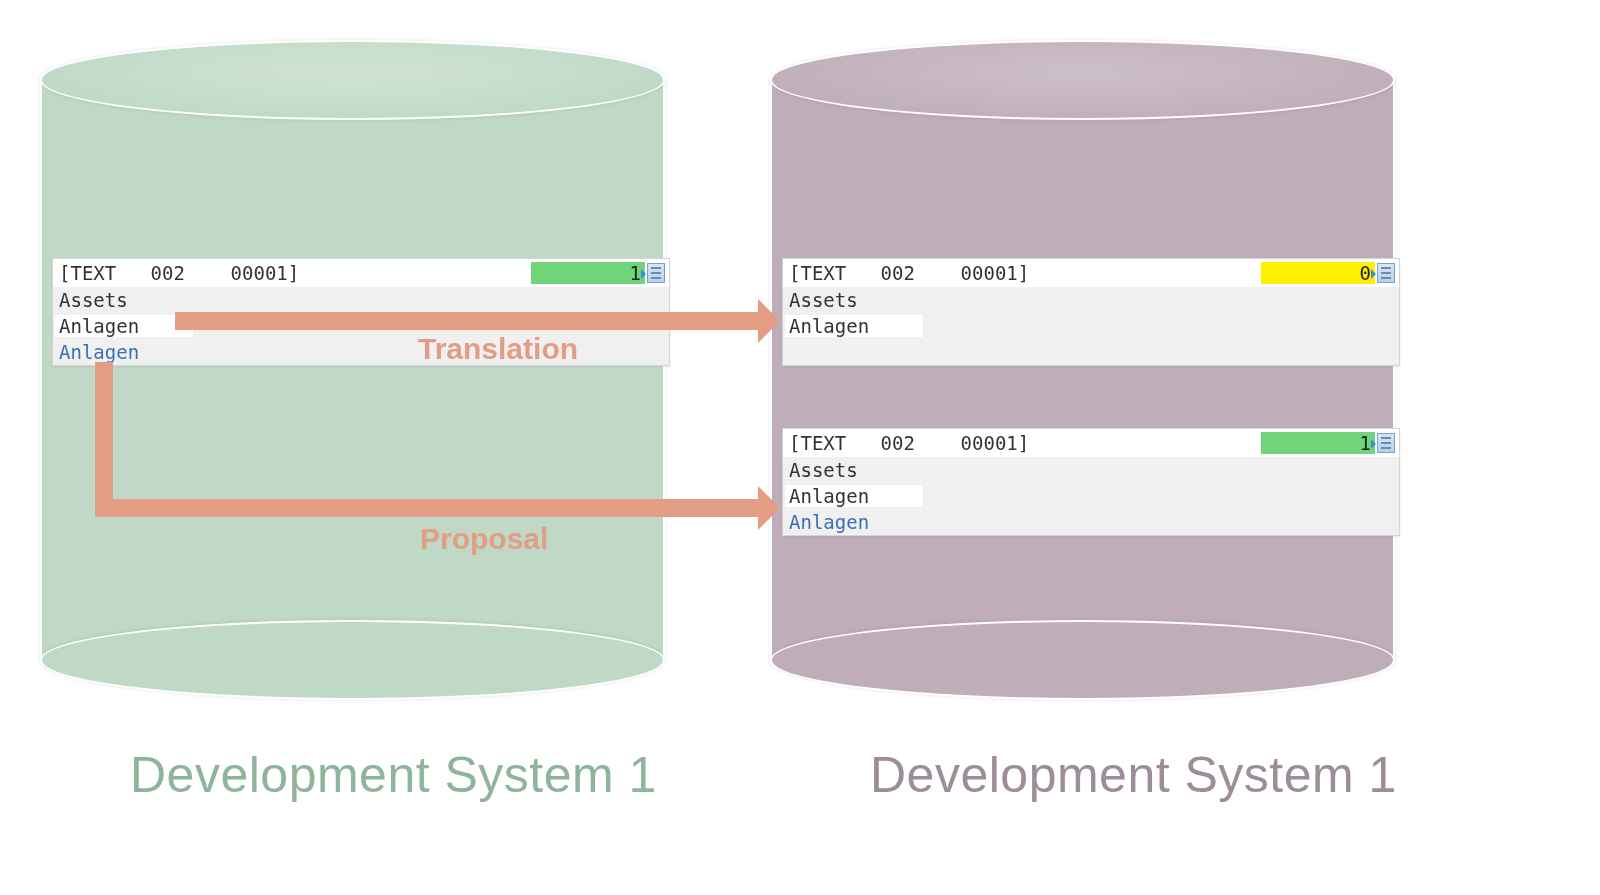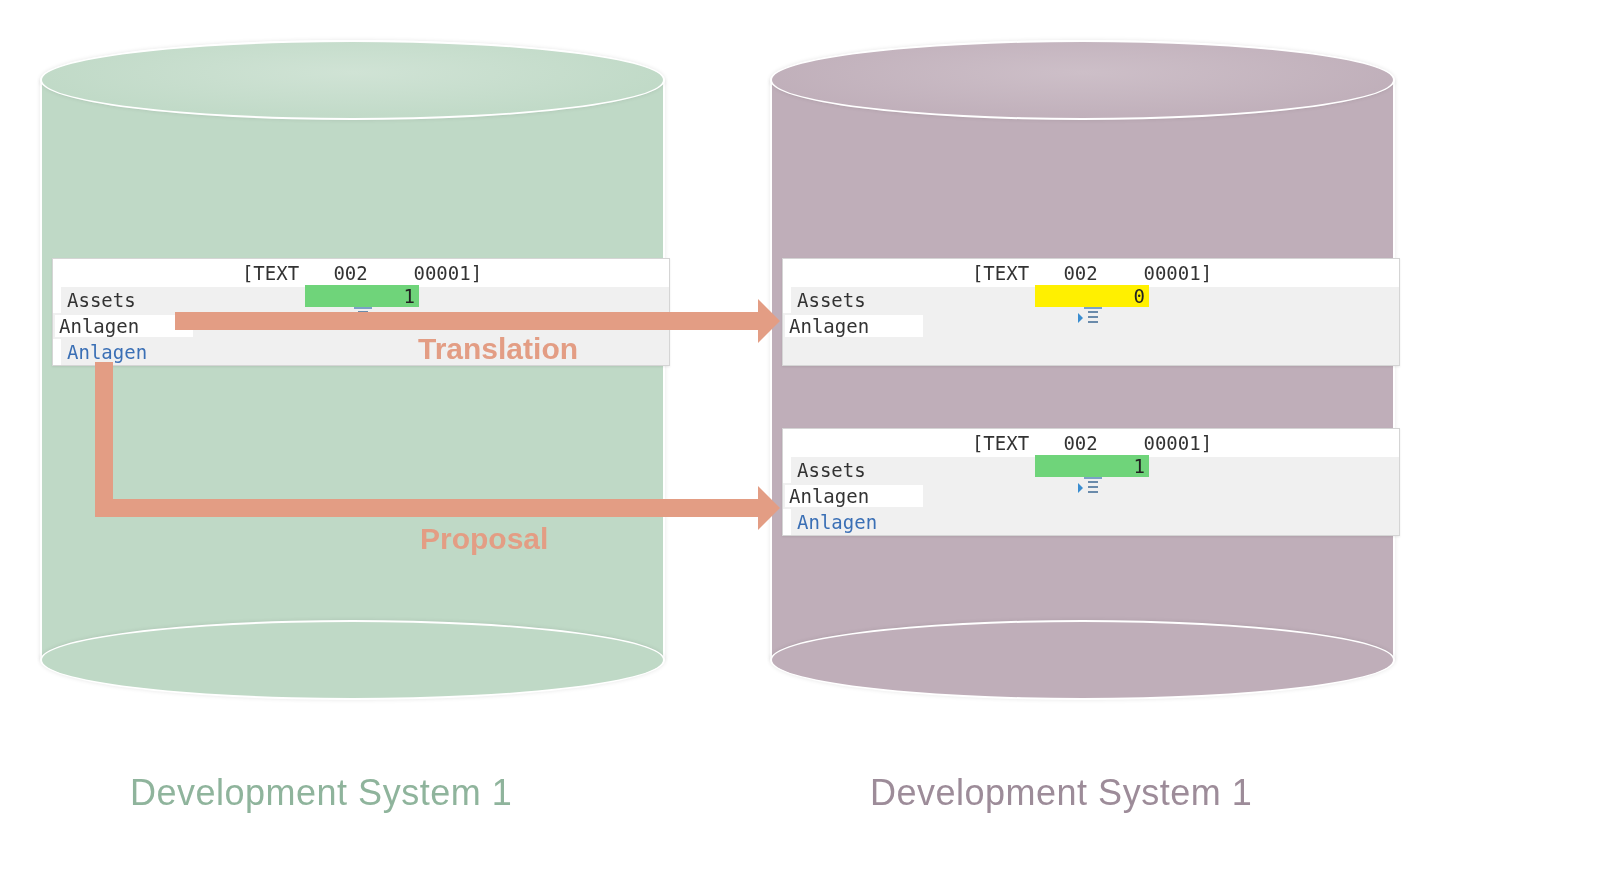--- a/index.html
+++ b/index.html
@@ -54,22 +54,22 @@
   }
 
   
   .cylinder .cyl-body,
   .cylinder .cyl-top,
   .cylinder .cyl-bottom { box-shadow: 0 0 4px rgba(0,0,0,0.10); }
 
   
   .caption {
     position: absolute;
-    top: 772px;
-    font-size: 36px;
+    top: 746px;
+    font-size: 50px;
     letter-spacing: .5px;
     font-weight: 400;
   }
   .caption.left  { left: 130px; color: #8fb49c; }
   .caption.right { left: 870px; color: #9d8c99; }
 
   
   .tbox {
     position: absolute;
     width: 616px;
@@ -84,21 +84,20 @@
   .tbox.src   { left: 52px;  top: 258px; }
   .tbox.dst1  { left: 782px; top: 258px; }
   .tbox.dst2  { left: 782px; top: 428px; }
 
   .row-header {
     display: flex;
     align-items: center;
     background: #ffffff;
     padding: 2px 4px 2px 6px;
     height: 24px;
-    flex-direction: column;
   }
   .row-header .code { flex: 1 1 auto; white-space: pre; }
   .status-chip {
     width: 110px; height: 22px;
     display: flex; align-items: center; justify-content: flex-end;
     padding-right: 4px;
     font-family: "Lucida Console", Consolas, monospace;
     font-size: 19px;
     color: #222;
   }
@@ -127,21 +126,21 @@
   .mini-icon .l1 { top: 3px; }
   .mini-icon .l2 { top: 8px; }
   .mini-icon .l3 { top: 13px; }
 
   .row {
     padding: 1px 6px;
     height: 24px;
     display: flex; align-items: center;
     white-space: pre;
   }
-  .row.shade    { background: #f0f0f0; margin-left: 8px; }
+  .row.shade    { background: #f0f0f0; }
   .row.input    { background: #f0f0f0; }
   .row.input .field {
     background: #ffffff;
     display: inline-block;
     min-width: 130px;
     height: 22px;
     padding: 0 4px;
     margin-left: -4px;
     line-height: 22px;
   }

